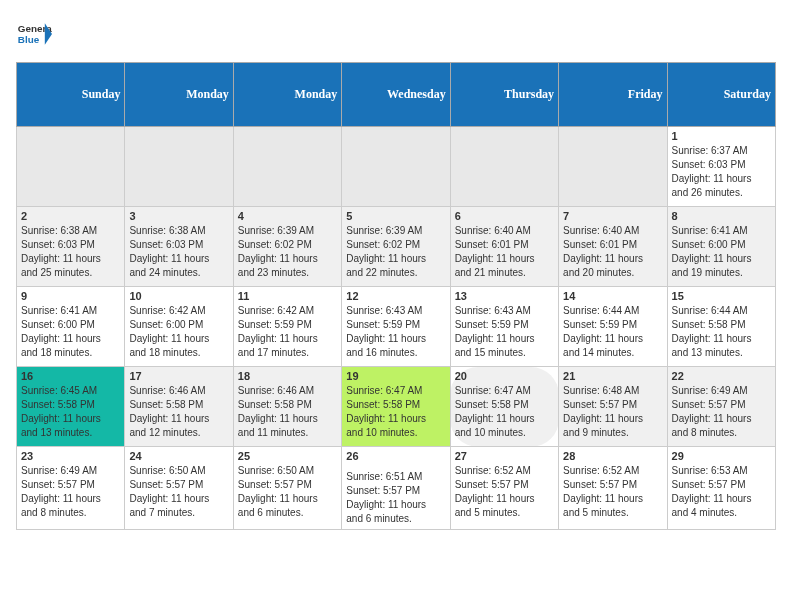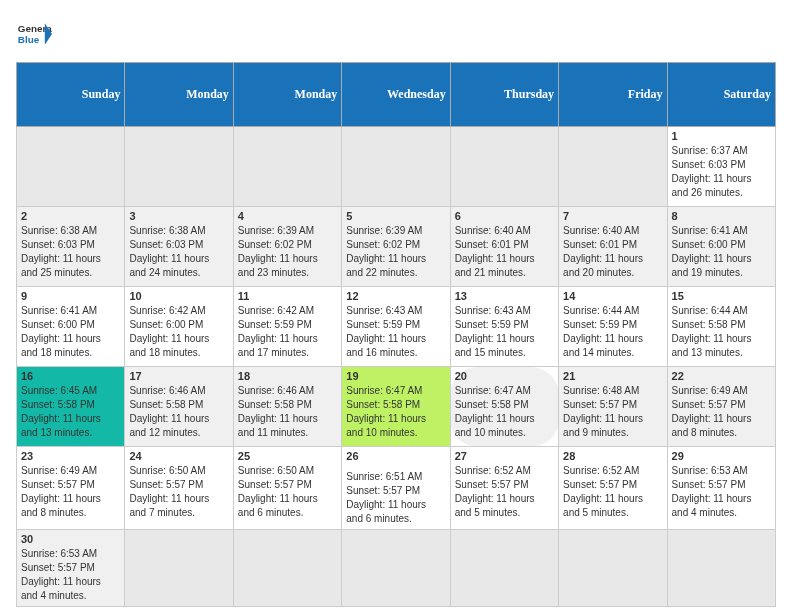--- a/index.html
+++ b/index.html
@@ -328,29 +328,14 @@
 and 5 minutes.</div>
         </td>
         <td style="background: rgb(255, 255, 255);">
           <span class="day-num">29</span>
           <div class="day-info" style="white-space: pre-line;">Sunrise: 6:53 AM
 Sunset: 5:57 PM
 Daylight: 11 hours
 and 4 minutes.</div>
         </td>
       </tr>
-      <tr class="last-row">
-        <td style="background: rgb(240, 240, 240);">
-          <span class="day-num">30</span>
-          <div class="day-info" style="white-space: pre-line;">Sunrise: 6:53 AM
-Sunset: 5:57 PM
-Daylight: 11 hours
-and 4 minutes.</div>
-        </td>
-        <td class="empty"></td>
-        <td class="empty"></td>
-        <td class="empty"></td>
-        <td class="empty"></td>
-        <td class="empty"></td>
-        <td class="empty"></td>
-      </tr>
     </tbody>
 </table>
 
 </body></html>

